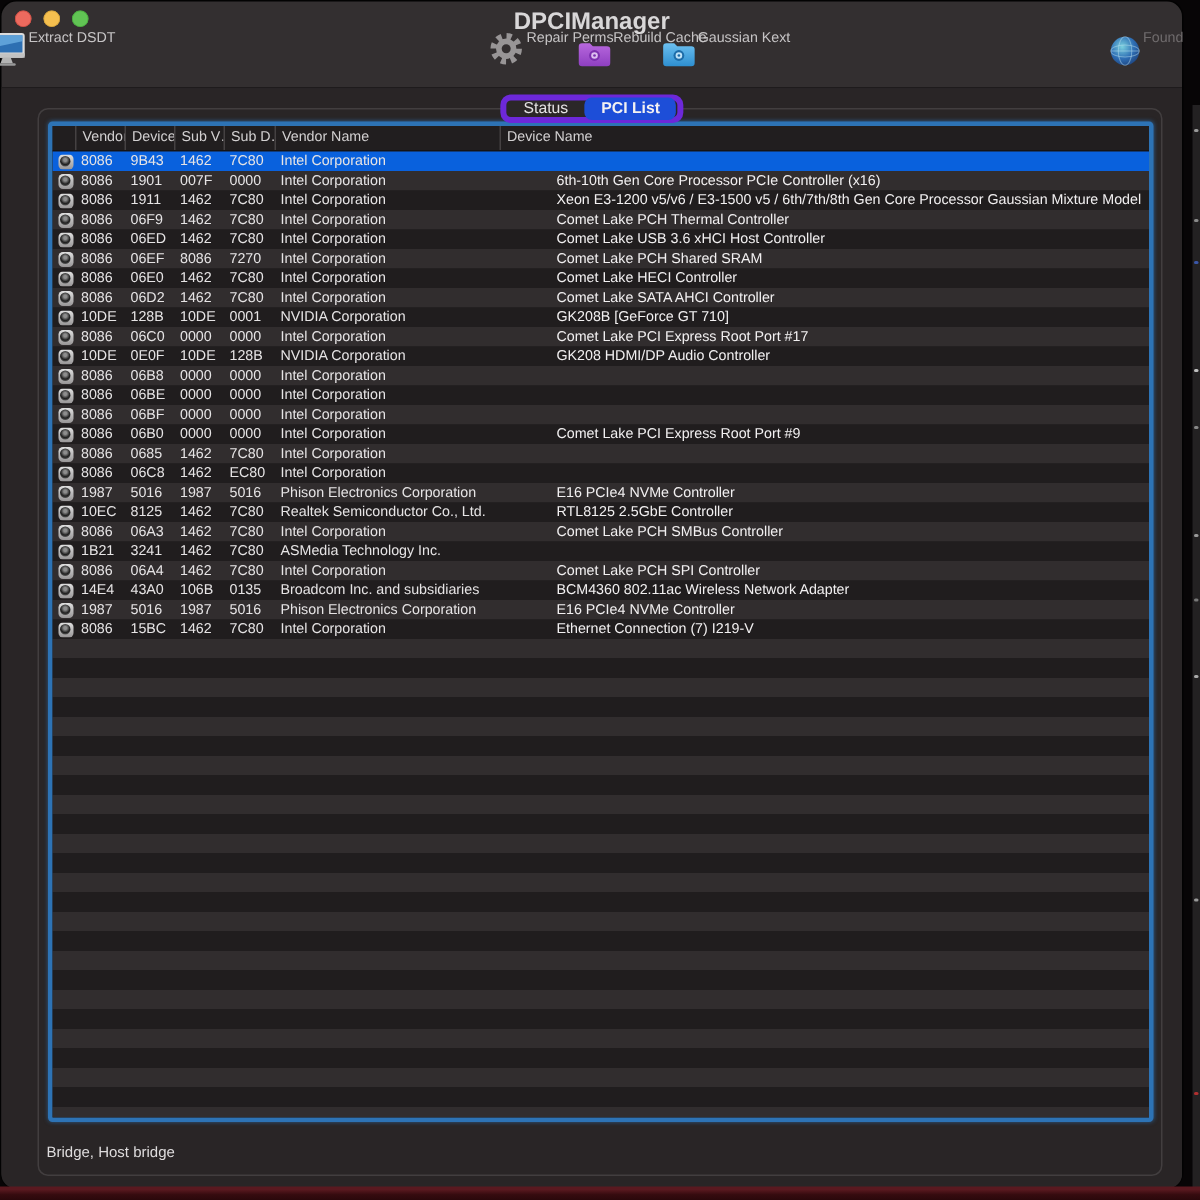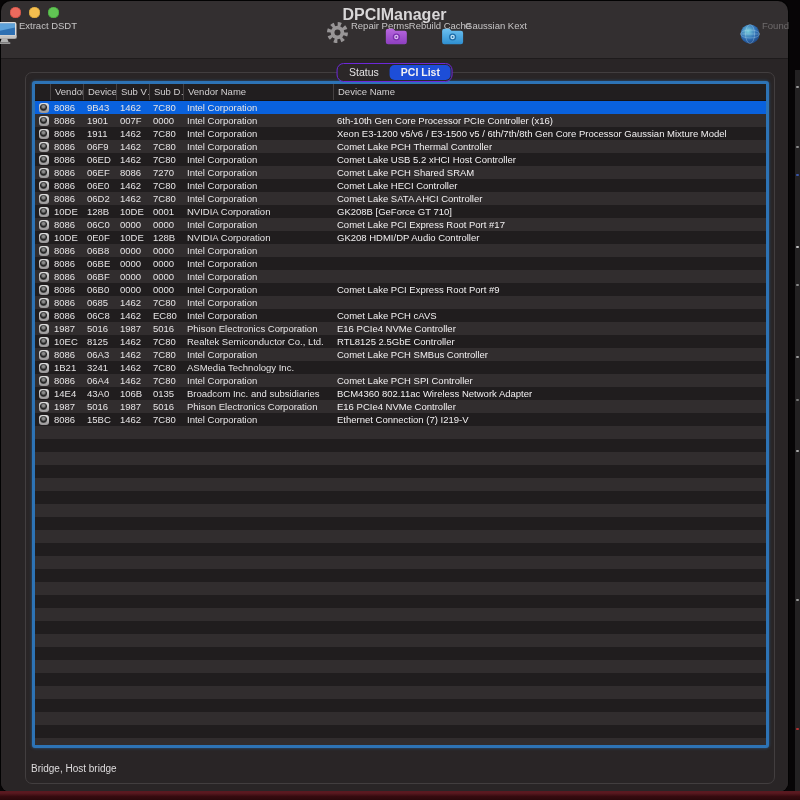--- a/index.html
+++ b/index.html
@@ -31,21 +31,21 @@
   .tb-item.disabled .tlabel { color:#6f6b6c; }
   .divider { height:1px; background:#1e1b1c; }
 
   
   .content { position:absolute; top:58px; left:0; right:0; bottom:0;
     background:#292526; border-radius:0 0 9px 9px; }
 
   
   .segmented { position:absolute; top:4px; left:50%; transform:translateX(-50%); z-index:5;
     display:flex; align-items:center; height:19px; background:#2b2728;
-    border:1px solid #6d28d9; border-radius:7px; padding:1px; }
+    border:4px solid #6d28d9; border-radius:7px; padding:1px; }
   .segment { height:15px; line-height:15px; padding:0 11px; font-size:10.5px;
     color:#e4e2e3; border-radius:5px; cursor:default; }
   .segment.selected { background:#1d4ed8; color:#f3f1f2; font-weight:bold; }
 
   
   .groupbox { position:absolute; left:24px; top:13px; width:750px; height:712px;
     border:1px solid #423e3f; border-radius:7px; }
 
   
   .tablewrap { position:absolute; left:6px; top:8px; width:737px; height:667px;
@@ -56,21 +56,21 @@
   .th { font-size:9.5px; color:#d2d0d1; line-height:16px; padding-left:4px;
     border-left:1px solid #454142; overflow:hidden; white-space:nowrap; cursor:default; }
   .th:first-child { border-left:none; }
   .trow { display:grid; grid-template-columns:15px 33px 33px 33px 34px 150px 1fr;
     height:13px; align-items:center; cursor:default; }
   .trow:nth-child(odd)  { background:#201d1e; }
   .trow:nth-child(even) { background:#312d2e; }
   .trow.selected { background:#0961dd; }
   .td { font-size:9.5px; color:#e6e4e5; line-height:13px; padding-left:4px;
     white-space:nowrap; overflow:hidden; }
-  .td.dn { color:#f2f0f1; }
+  .td.dn { color:#f2f0f1;margin-left:34px; }
   .cell-icon { display:flex; justify-content:center; align-items:center; padding-left:2px; }
   .devicon { width:10px; height:10px; border-radius:3px;
     background:linear-gradient(180deg,#e0e0e0,#979596); position:relative; }
   .devicon::after { content:""; position:absolute; inset:1.5px; border-radius:50%;
     background:radial-gradient(circle at 50% 38%, #8d8d8d 0 1px, #1f1f1f 55%, #5c5c5c 80%, #2b2b2b); }
   .filler { height:319px;
     background:repeating-linear-gradient(180deg,#312d2e 0 13px,#201d1e 13px 26px); }
 
   .status-text { position:absolute; left:5px; bottom:9px; font-size:10px; color:#dedcdd; }
 </style>
@@ -251,21 +251,21 @@
   </div>
             <div class="trow">
     <div class="td cell-icon">
                 <span class="devicon"></span>
               </div>
     <div class="td">8086</div>
     <div class="td">06ED</div>
     <div class="td">1462</div>
     <div class="td">7C80</div>
     <div class="td">Intel Corporation</div>
-    <div class="td dn">Comet Lake USB 5.2 xHCI Host Controller</div>
+    <div class="td dn">Comet Lake USB 3.6 xHCI Host Controller</div>
   </div>
             <div class="trow">
     <div class="td cell-icon">
                 <span class="devicon"></span>
               </div>
     <div class="td">8086</div>
     <div class="td">06EF</div>
     <div class="td">8086</div>
     <div class="td">7270</div>
     <div class="td">Intel Corporation</div>
@@ -383,21 +383,20 @@
   </div>
             <div class="trow">
     <div class="td cell-icon">
                 <span class="devicon"></span>
               </div>
     <div class="td">8086</div>
     <div class="td">06C8</div>
     <div class="td">1462</div>
     <div class="td">EC80</div>
     <div class="td">Intel Corporation</div>
-    <div class="td dn">Comet Lake PCH cAVS</div>
   </div>
             <div class="trow">
     <div class="td cell-icon">
                 <span class="devicon"></span>
               </div>
     <div class="td">1987</div>
     <div class="td">5016</div>
     <div class="td">1987</div>
     <div class="td">5016</div>
     <div class="td">Phison Electronics Corporation</div>

